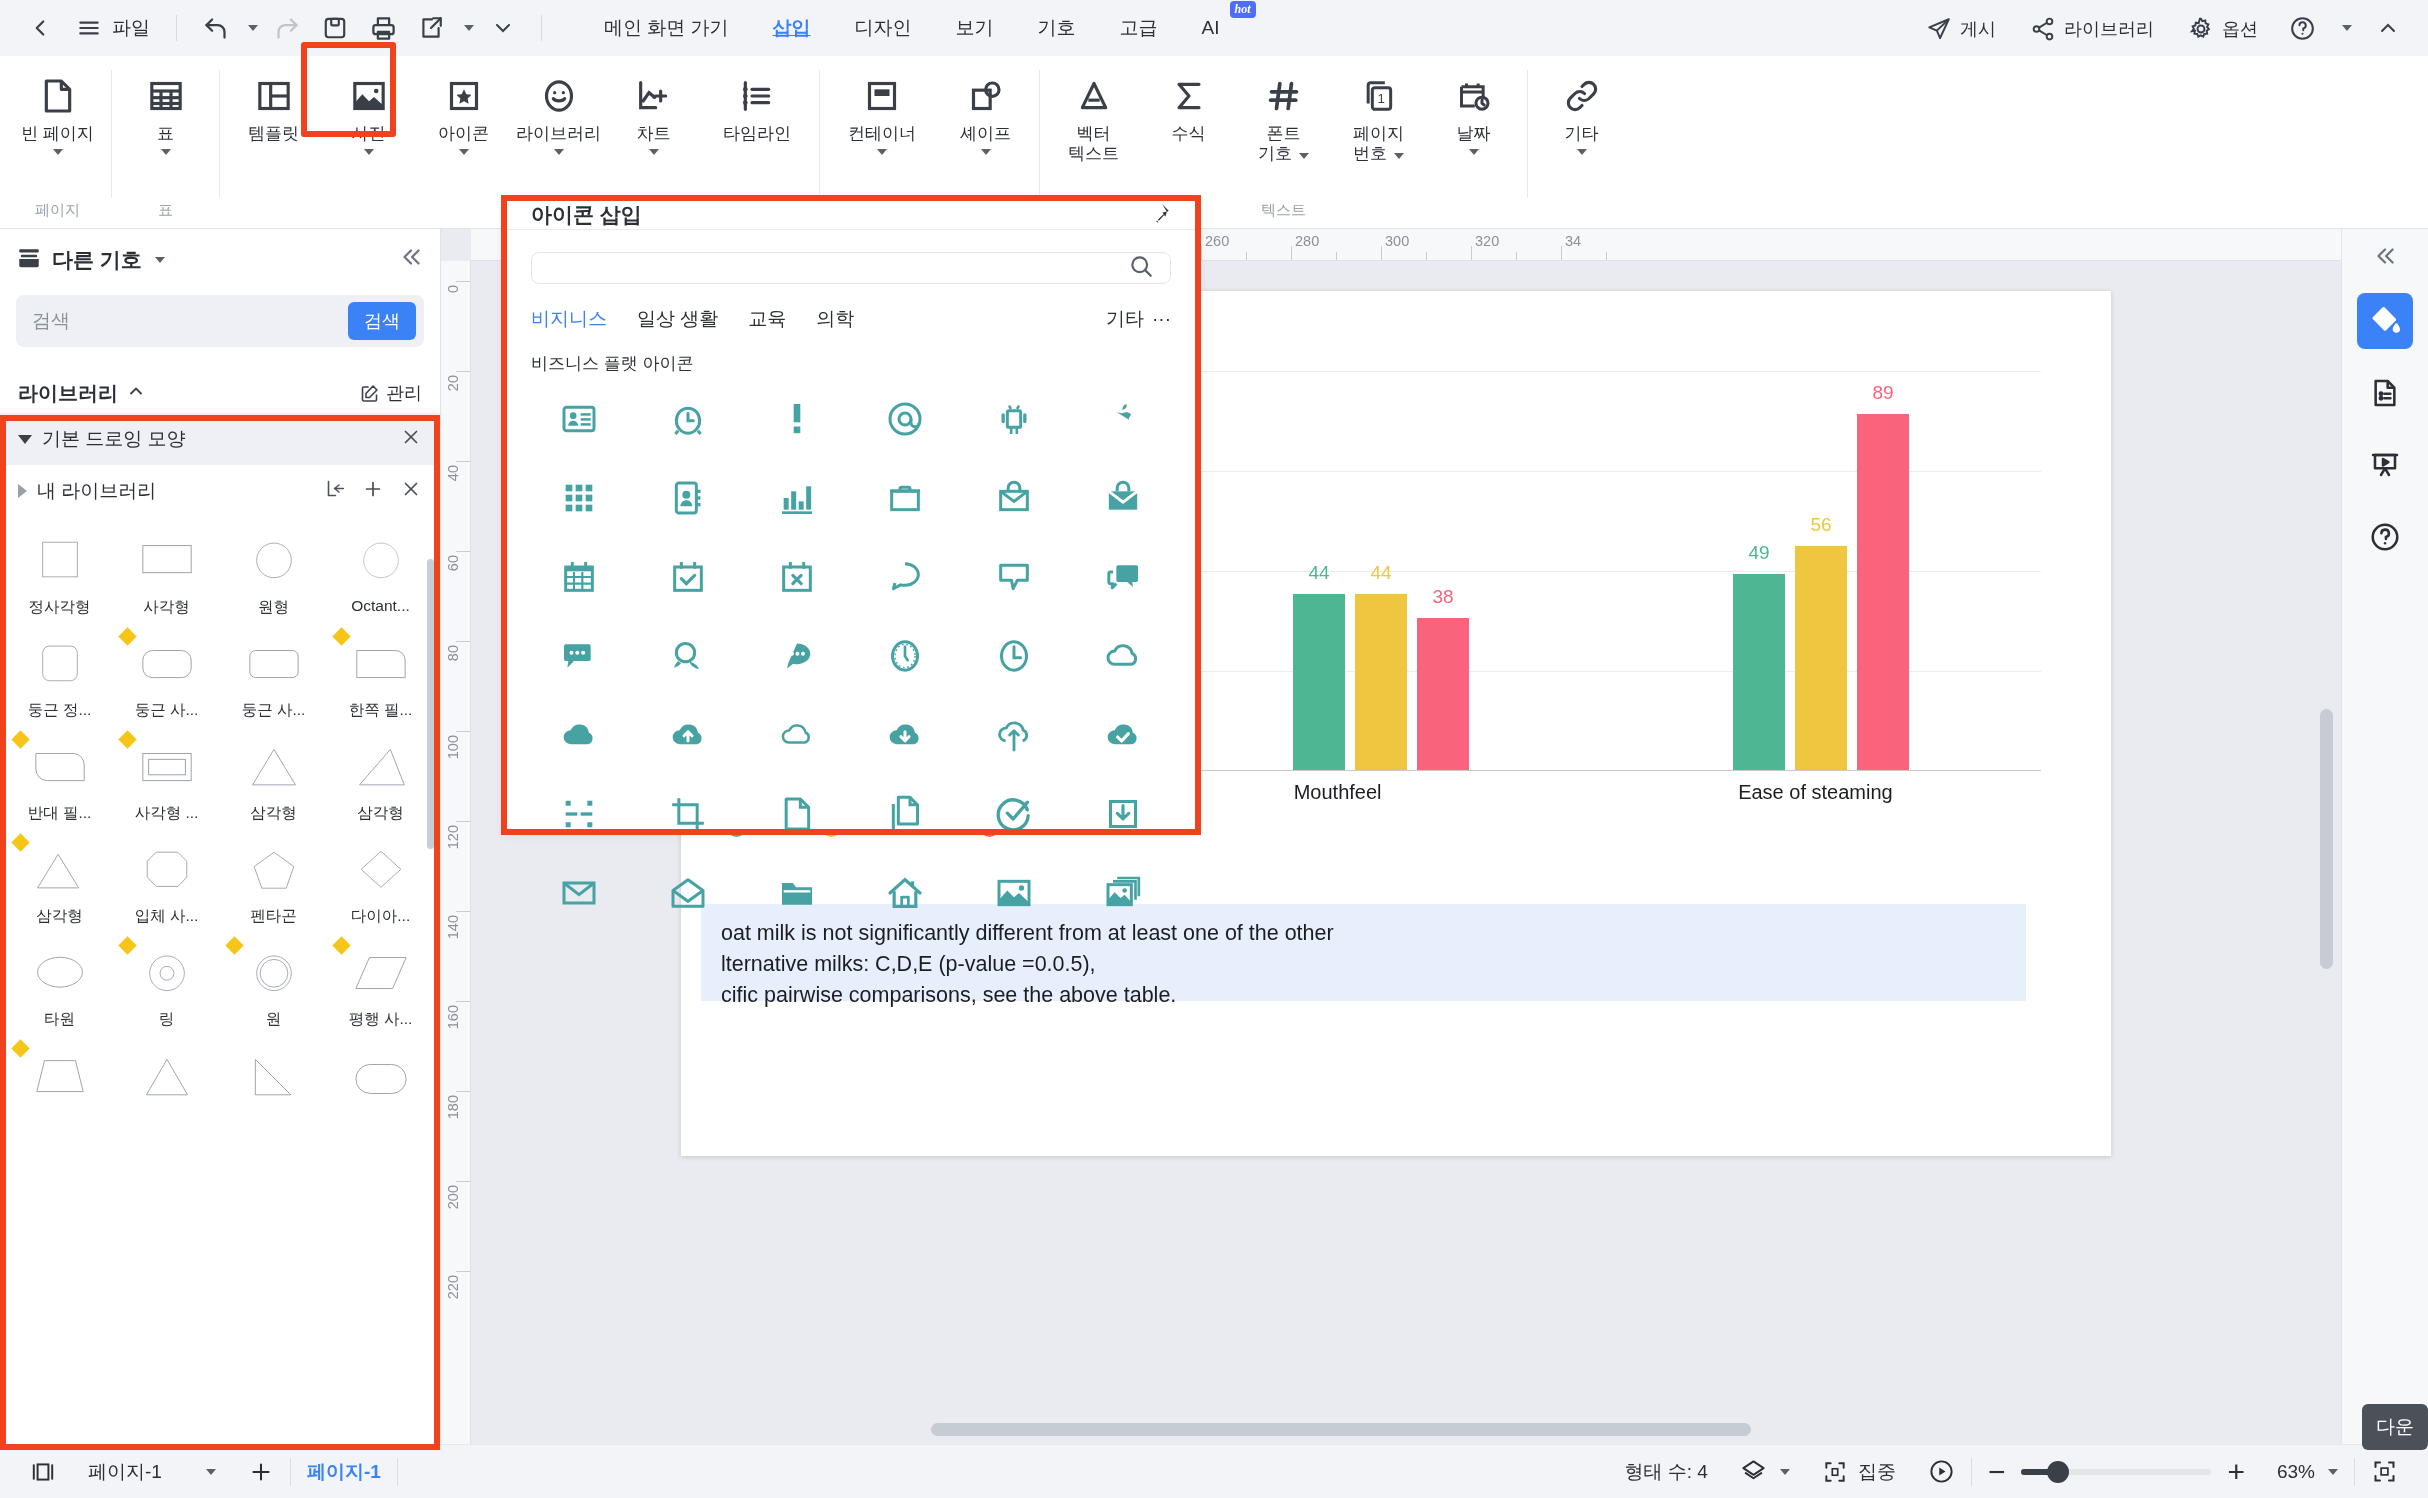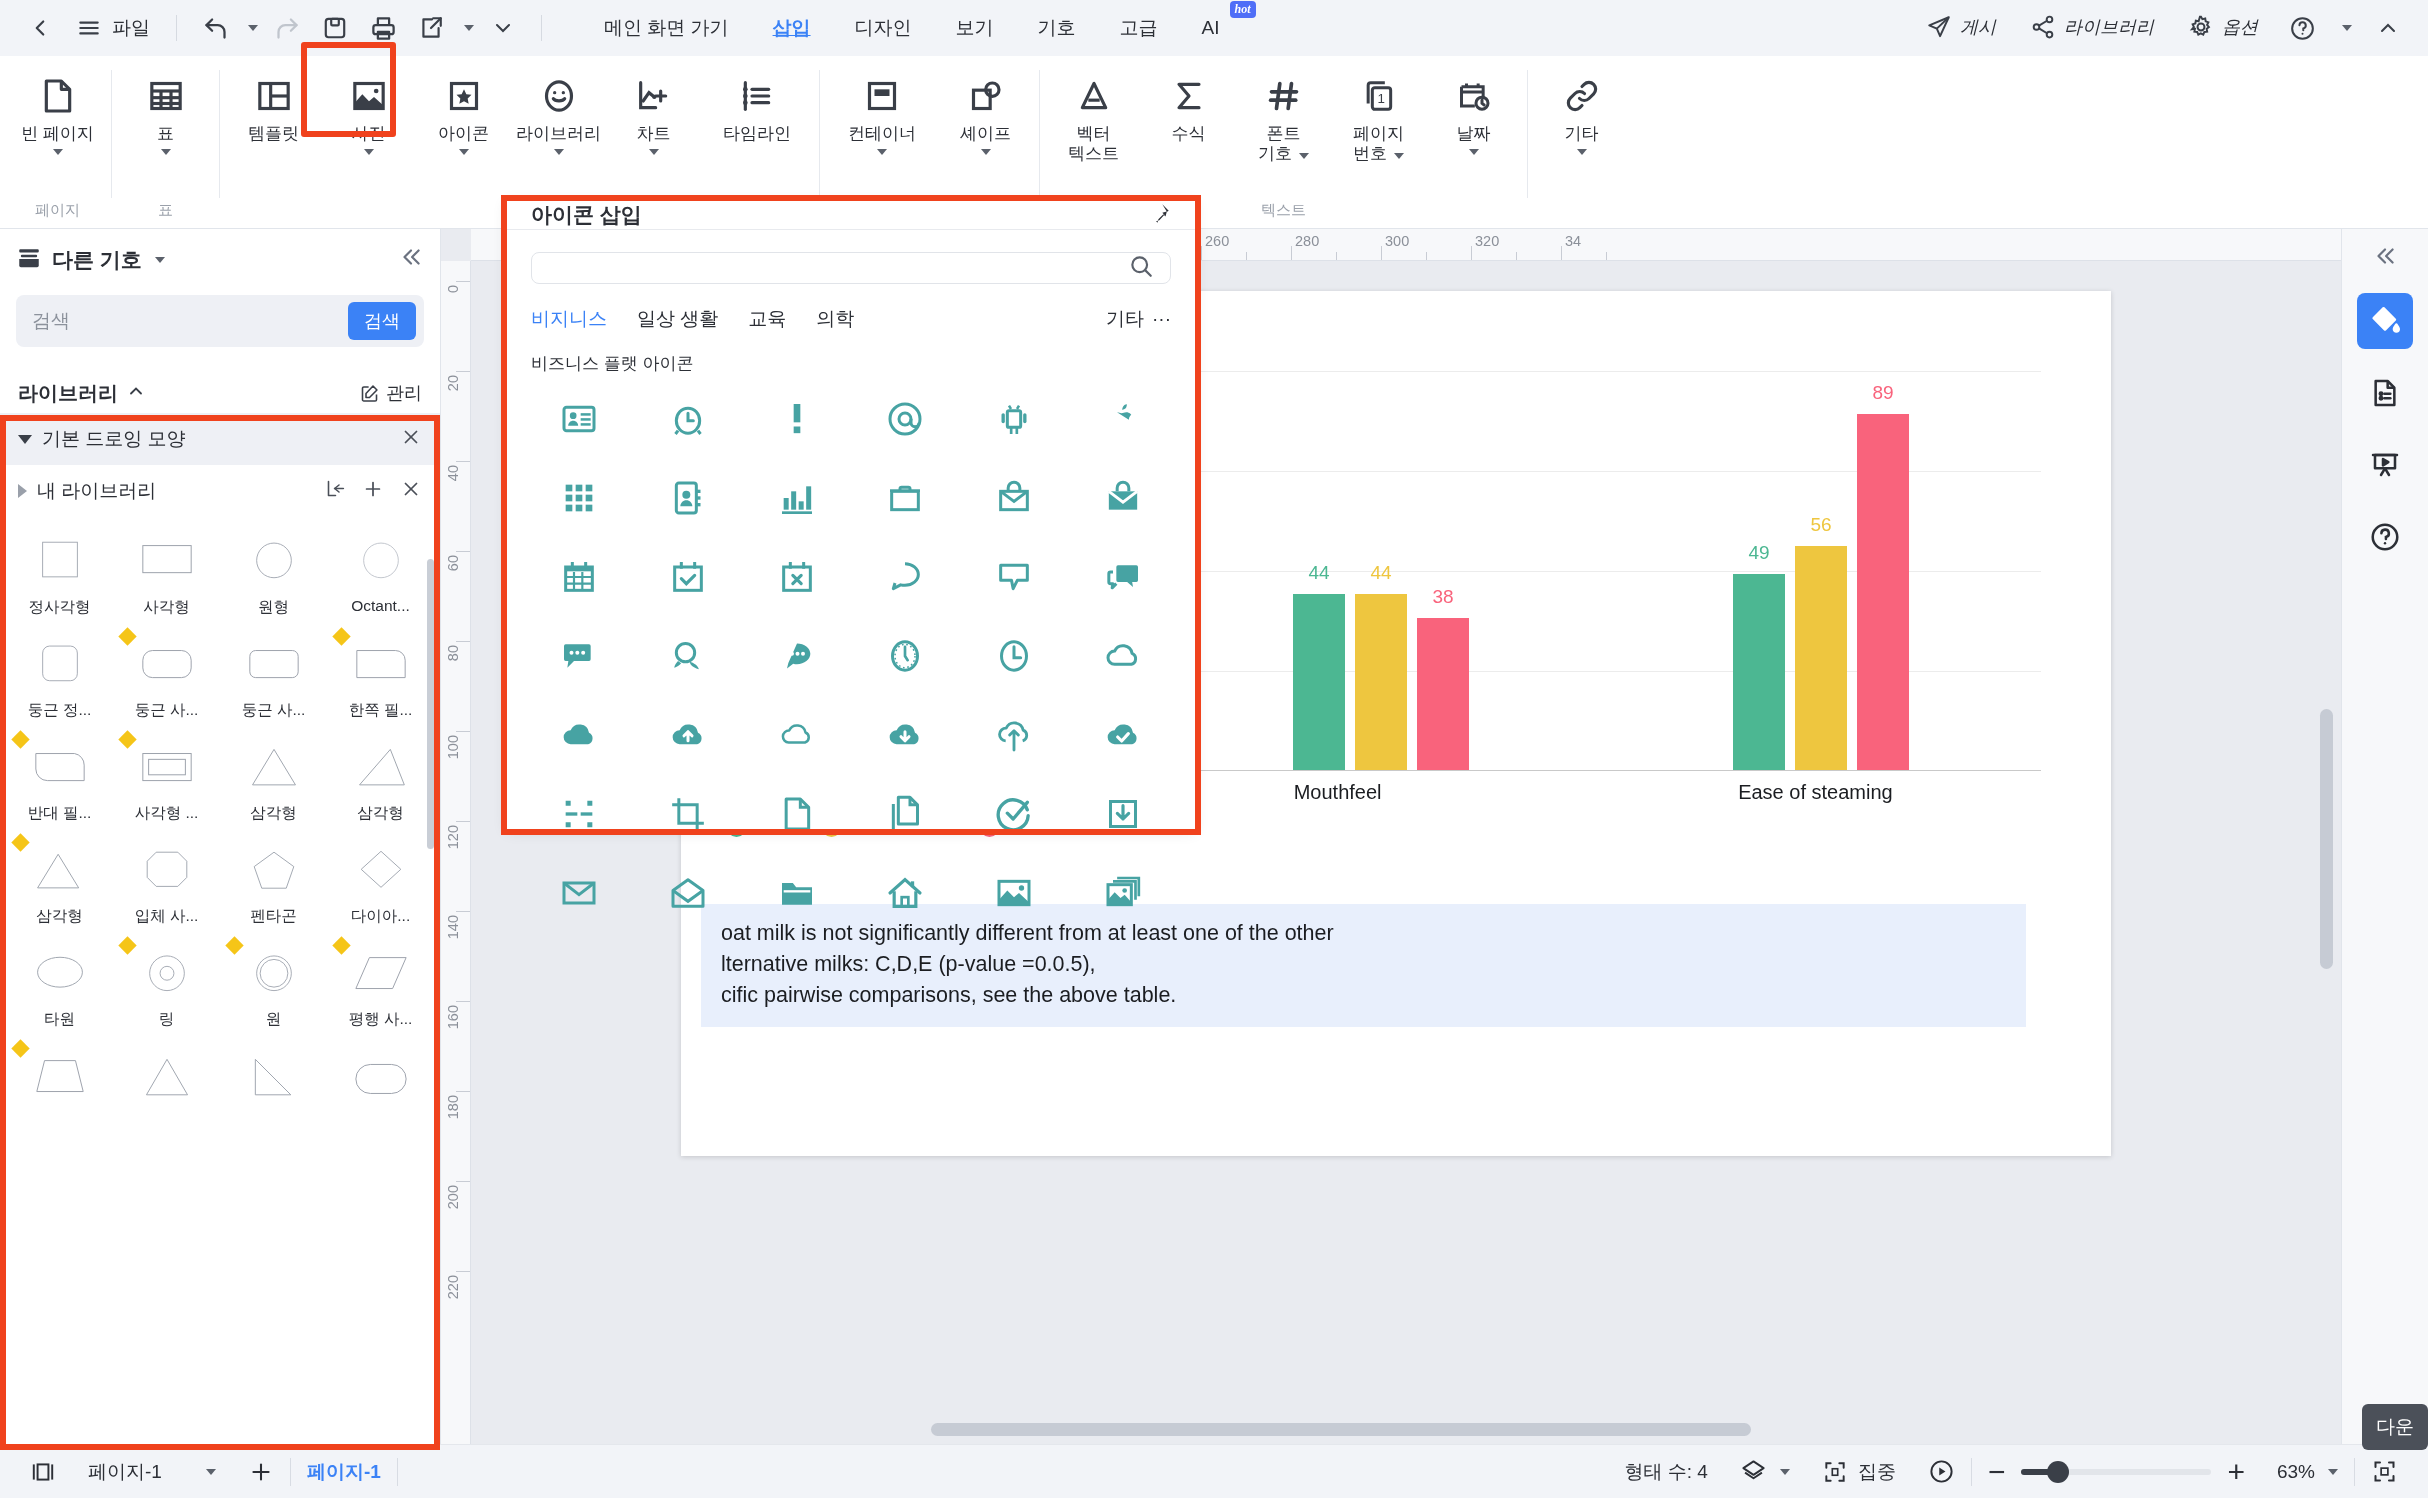--- a/index.html
+++ b/index.html
@@ -36,21 +36,21 @@
   .tab.active { color:#3b82f6; font-weight:600;text-decoration:underline; }
   .tab.active::after {
     content:""; position:absolute; left:50%; transform:translateX(-50%);
     bottom:-11px; width:34px; height:4px; background:#3b82f6; border-radius:2px;
   }
   .tab .hot {
     position:absolute; top:-6px; right:-14px; background:#4f6ef7; color:#fff;
     font-size:12px; font-weight:700; border-radius:4px; padding:1px 5px;
     font-family:"Liberation Serif", serif; font-style:italic;
   }
-  .tb-right { margin-left:auto; display:flex; align-items:flex-start; gap:10px;font-style:italic; }
+  .tb-right { margin-left:auto; display:flex; align-items:flex-end; gap:10px; }
   .tb-btn { display:flex; align-items:center; gap:8px; padding:8px 12px; border-radius:6px; cursor:pointer; font-size:18px;}
 
   
   .ribbon {
     position:absolute; left:0; top:56px; width:2428px; height:173px;
     background:#ffffff; border-bottom:1px solid #e1e5eb;
     display:flex; align-items:flex-start; padding-left:10px;
   }
   .rgroup { display:flex; flex-direction:column; height:172px; position:relative; }
   .rgroup-items { display:flex; align-items:flex-start; padding-top:10px; }
@@ -146,21 +146,21 @@
   .group { display:flex; align-items:flex-end; gap:10px; }
   .bar { width:52px; position:relative; }
   .bar .v { position:absolute; top:-32px; left:0; width:100%; text-align:center; font-size:19px;}
   .catrow { position:absolute; left:0; right:0; top:470px; display:flex; justify-content:space-around;}
   .cat { font-size:20px; color:#1b1d21;}
   .legend { position:absolute; left:16px; top:505px; display:flex; gap:28px; align-items:center;}
   .lg { display:flex; align-items:center; gap:10px; font-size:19px; color:#1b1d21;}
   .dot { width:19px; height:19px; border-radius:50%; }
 
   .notebox {
-    position:absolute; left:20px; top:613px; width:1325px; height:123px;
+    position:absolute; left:20px; top:613px; width:1325px; height:97px;
     background:#e8effc; padding:14px 20px; font-size:21.5px; line-height:1.45; color:#1b1d21;
   }
 
   .hscroll {
     position:absolute; left:490px; bottom:8px; width:820px; height:13px;
     background:#c6cbd4; border-radius:7px;
   }
   .vscroll {
     position:absolute; right:8px; top:480px; width:13px; height:260px;
     background:#c6cbd4; border-radius:7px;

